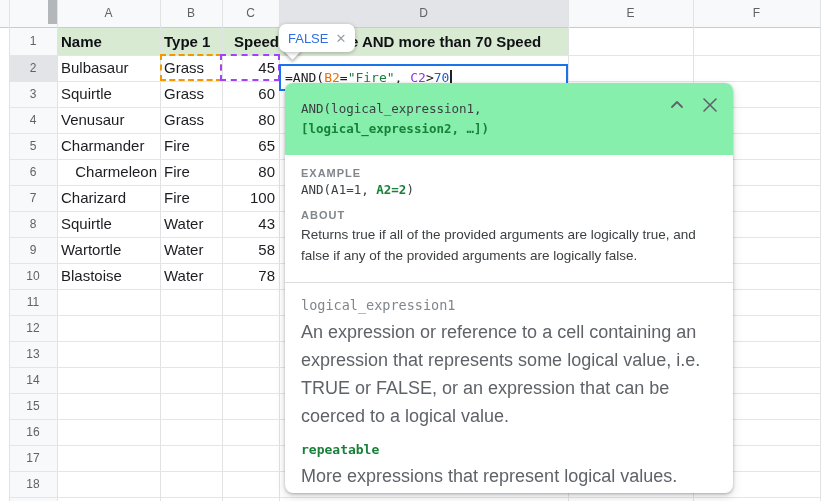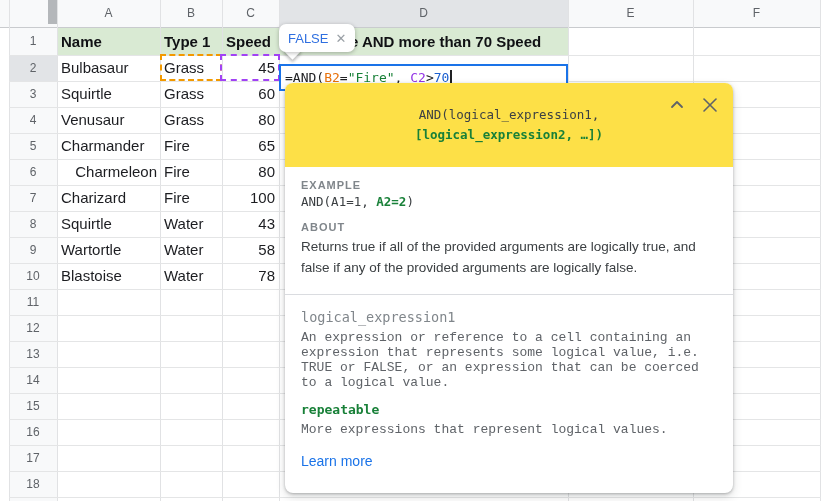--- a/index.html
+++ b/index.html
@@ -36,35 +36,35 @@
   .chip{position:absolute;left:279px;top:24px;z-index:6;}
   .chip-tail{position:absolute;left:7px;top:20px;width:13px;height:13px;background:#fff;
              transform:rotate(45deg);box-shadow:2px 2px 3px rgba(0,0,0,0.25);}
   .chip-body{position:relative;height:28px;background:#fff;border-radius:7px;
              box-shadow:0 1px 4px rgba(0,0,0,0.28);display:flex;align-items:center;gap:7px;padding:0 9px;}
   .chip-value{color:#2f6fe0;font-size:13px;}
   .chip-x{color:#9aa0a6;font-size:13px;cursor:pointer;}
   
   .popup{position:absolute;left:285px;top:83px;width:448px;height:410px;background:#fff;border-radius:8px;
          box-shadow:0 1px 3px rgba(60,64,67,0.35),0 4px 10px rgba(60,64,67,0.18);z-index:7;overflow:hidden;}
-  .popup-header{position:relative;background:#fde047;padding:22px 16px;height:40px;text-align:center;}
+  .popup-header{position:relative;background:#86efac;padding:16px 16px;height:40px;}
   .sig{font-family:"DejaVu Sans Mono",monospace;font-size:12.5px;line-height:20px;color:#3c4043;white-space:pre;}
   .sig-opt{font-weight:bold;color:#188038;}
   .popup-icon{position:absolute;top:13px;width:18px;height:18px;cursor:pointer;}
   .popup-icon svg{display:block;}
   .icon-collapse{right:46px;top:15px;}
   .icon-close{right:14px;}
   .popup-body{padding:0 16px;}
   .sec-label{margin-top:12px;font-size:11px;font-weight:bold;letter-spacing:1px;color:#80868b;}
   .mono-line{margin-top:3px;font-family:"DejaVu Sans Mono",monospace;font-size:12.5px;color:#3c4043;white-space:pre;}
   .mono-line .hl{font-weight:bold;color:#188038;}
   .about-text{margin-top:3px;font-size:13.5px;line-height:21px;color:#3c4043;max-width:420px;}
   .divider{margin:16px -16px 0;height:1px;background:#dadce0;}
   .param-title{margin-top:14px;font-family:"DejaVu Sans Mono",monospace;font-size:13.5px;color:#80868b;}
-  .param-desc{margin-top:5px;font-size:13px;line-height:15px;color:#5f6368;max-width:414px;font-family:Liberation Mono, monospace;}
+  .param-desc{margin-top:5px;font-size:18px;line-height:28px;color:#5f6368;max-width:414px;}
   .param-green{margin-top:12px;font-family:"DejaVu Sans Mono",monospace;font-size:13px;font-weight:bold;color:#188038;}
   .learn-more{margin-top:16px;font-size:14px;color:#1a73e8;cursor:pointer;display:inline-block;}
 </style>
 </head>
 <body>
 
 <div id="stage">
 
   <div class="colhead-strip"></div>
   <div class="colhead-sel"></div>
@@ -75,21 +75,21 @@
 
   <div class="collabel" style="left:57px;width:103px;">A</div>
   <div class="collabel" style="left:160px;width:62px;">B</div>
   <div class="collabel" style="left:222px;width:57px;">C</div>
   <div class="collabel" style="left:279px;width:289px;">D</div>
   <div class="collabel" style="left:568px;width:125px;">E</div>
   <div class="collabel" style="left:693px;width:127px;">F</div>
 
   <div class="cell hdr" style="left:61px;top:28px;width:96px;height:27px;line-height:27px;">Name</div>
   <div class="cell hdr" style="left:164px;top:28px;width:56px;height:27px;line-height:27px;">Type 1</div>
-  <div class="cell hdr" style="left:226px;top:28px;width:52px;height:27px;line-height:27px;">Speed</div>
+  <div class="cell hdr" style="left:234px;top:28px;width:52px;height:27px;line-height:27px;">Speed</div>
   <div class="cell hdr" style="left:350px;top:28px;width:216px;height:27px;line-height:27px;">e AND more than 70 Speed</div>
 
   <div class="vline" style="left: 9px;"></div>
     <div class="vline" style="left: 57px;"></div>
     <div class="vline" style="left: 160px;"></div>
     <div class="vline" style="left: 222px;"></div>
     <div class="vline" style="left: 279px;"></div>
     <div class="vline" style="left: 568px;"></div>
     <div class="vline" style="left: 693px;"></div>
     <div class="vline" style="left: 820px;"></div>

